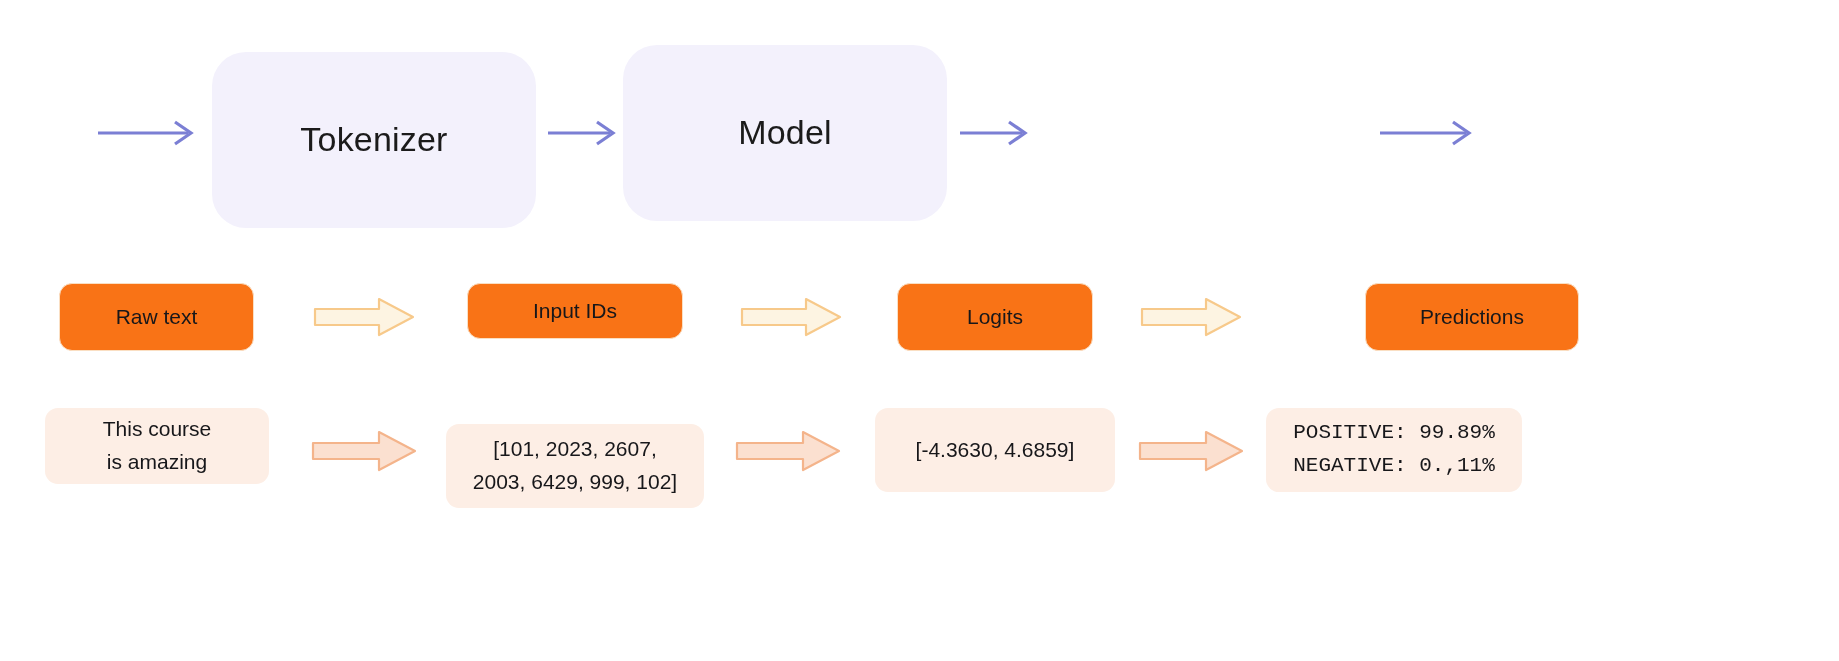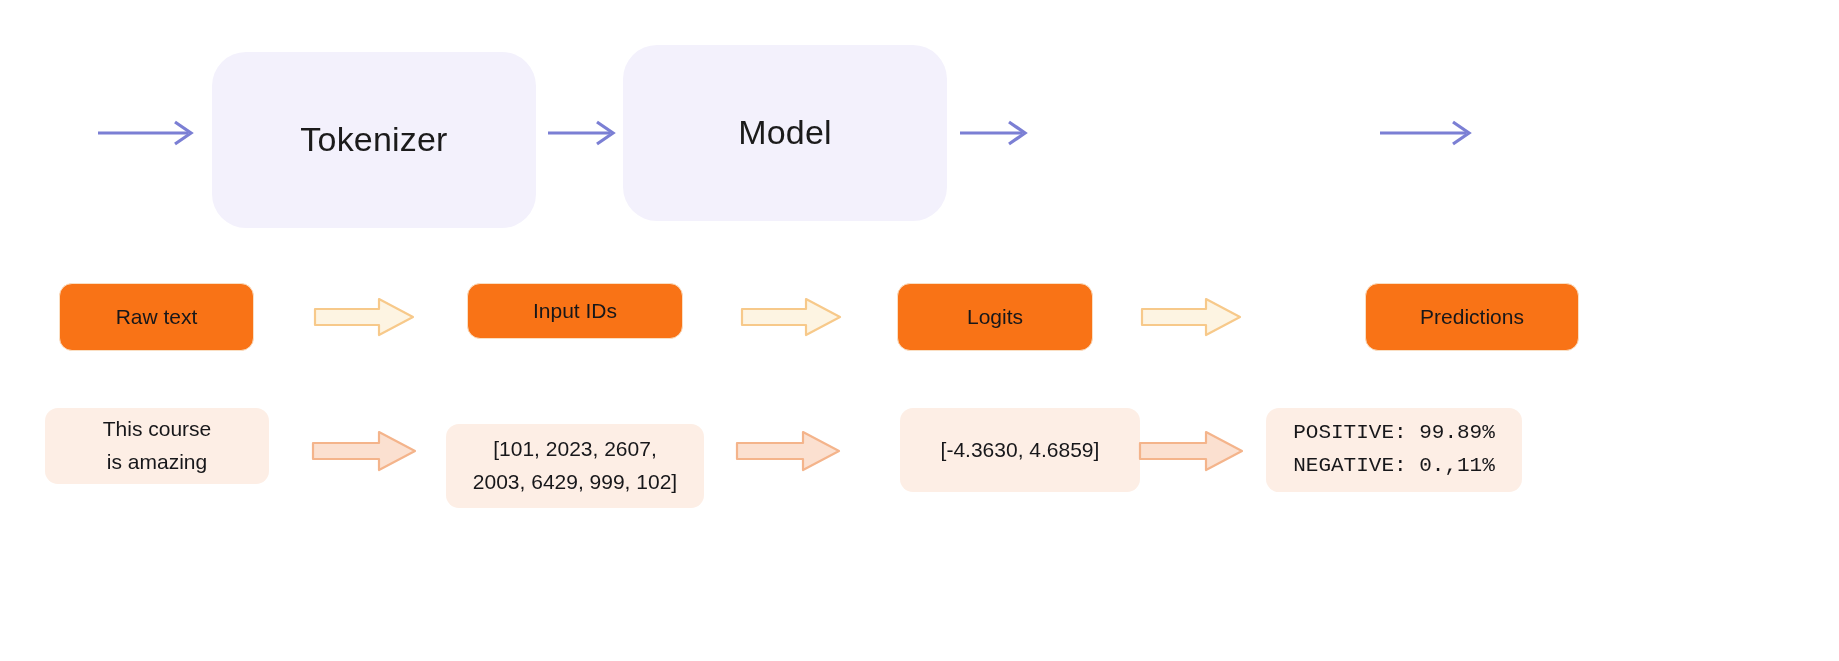--- a/index.html
+++ b/index.html
@@ -159,21 +159,21 @@
 
   <div class="value-chip" style="left:446px; top:408px; width:258px; height:84px;margin-top:16px;">
     <span class="value-label">[101, 2023, 2607,
 2003, 6429, 999, 102]</span>
   </div>
 
   <svg class="block-arrow" style="left:735px; top:428px; width:106px; height:46px;" viewBox="0 0 106 46">
     <polygon points="2,15 68,15 68,4 104,23 68,42 68,31 2,31" fill="#fbe0d0" stroke="#f4b48b" stroke-width="2.2" stroke-linejoin="round"></polygon>
   </svg>
 
-  <div class="value-chip" style="left:875px; top:408px; width:240px; height:84px;margin-left:25px;">
+  <div class="value-chip" style="left:875px; top:408px; width:240px; height:84px;">
     <span class="value-label">[-4.3630, 4.6859]</span>
   </div>
 
   <svg class="block-arrow" style="left:1138px; top:428px; width:106px; height:46px;" viewBox="0 0 106 46">
     <polygon points="2,15 68,15 68,4 104,23 68,42 68,31 2,31" fill="#fbe0d0" stroke="#f4b48b" stroke-width="2.2" stroke-linejoin="round"></polygon>
   </svg>
 
   <div class="value-chip" style="left:1266px; top:408px; width:256px; height:84px;font-family:Liberation Mono, monospace;">
     <span class="value-label">POSITIVE: 99.89%
 NEGATIVE: 0.,11%</span>

